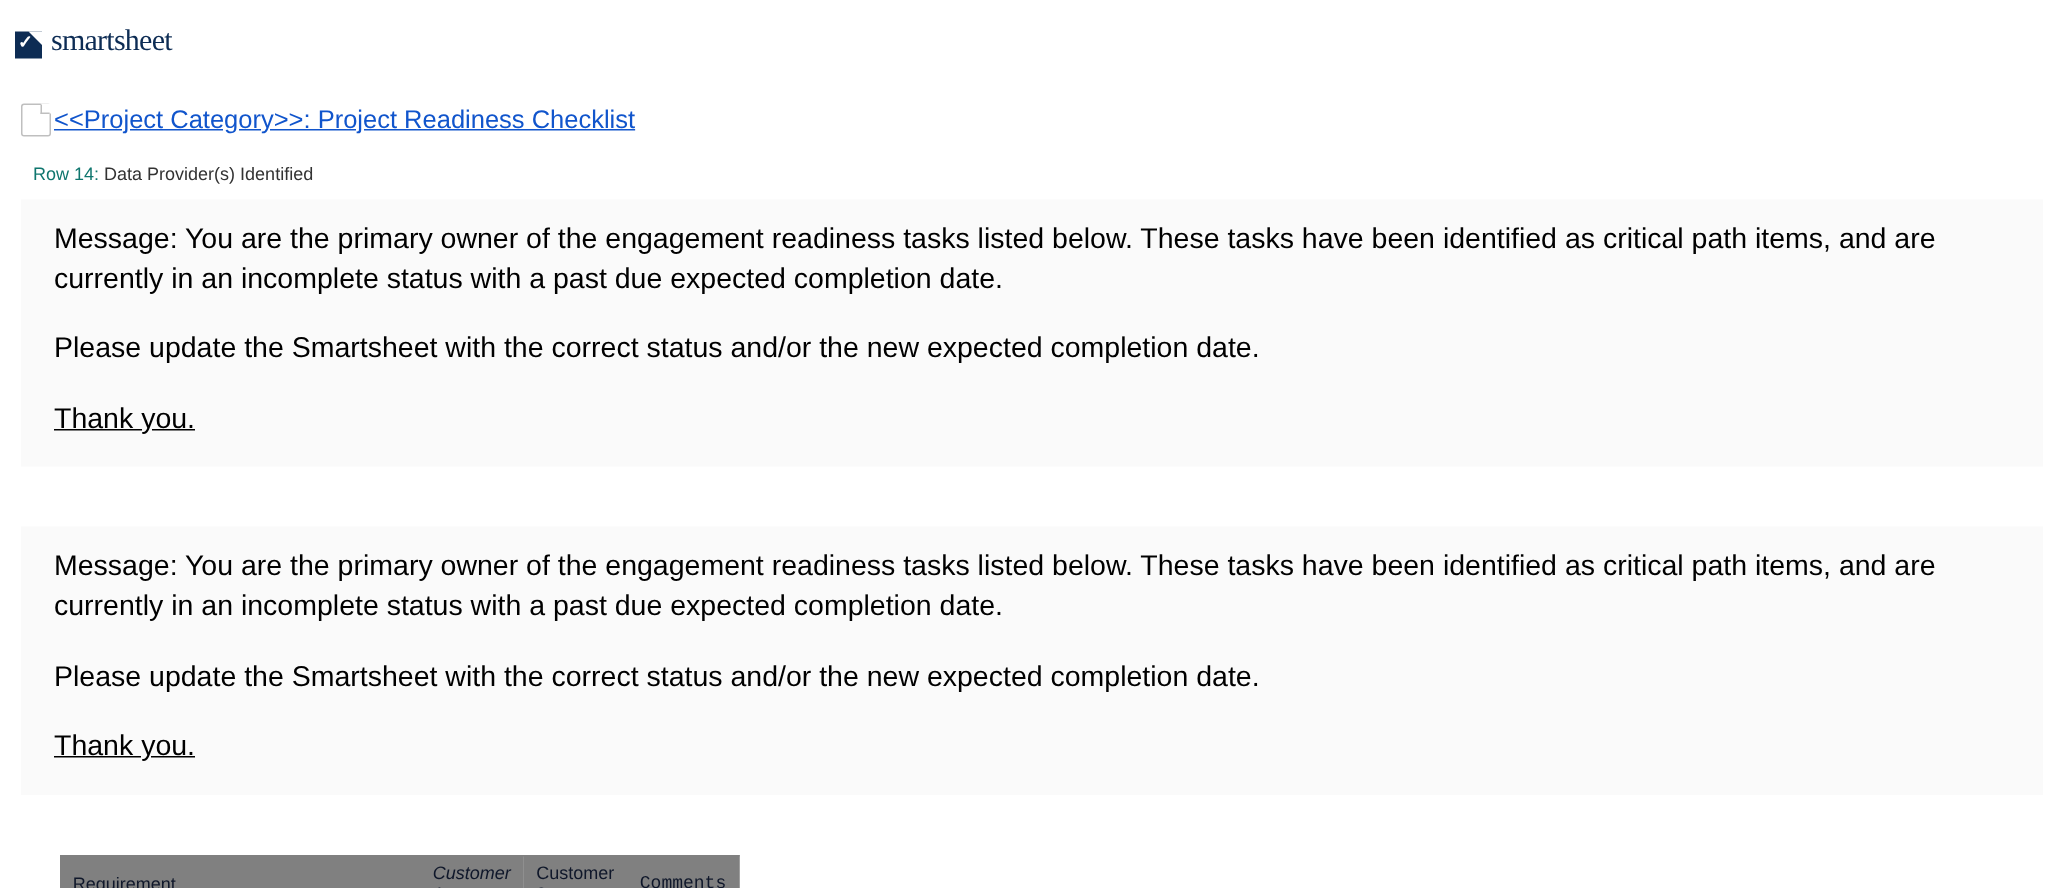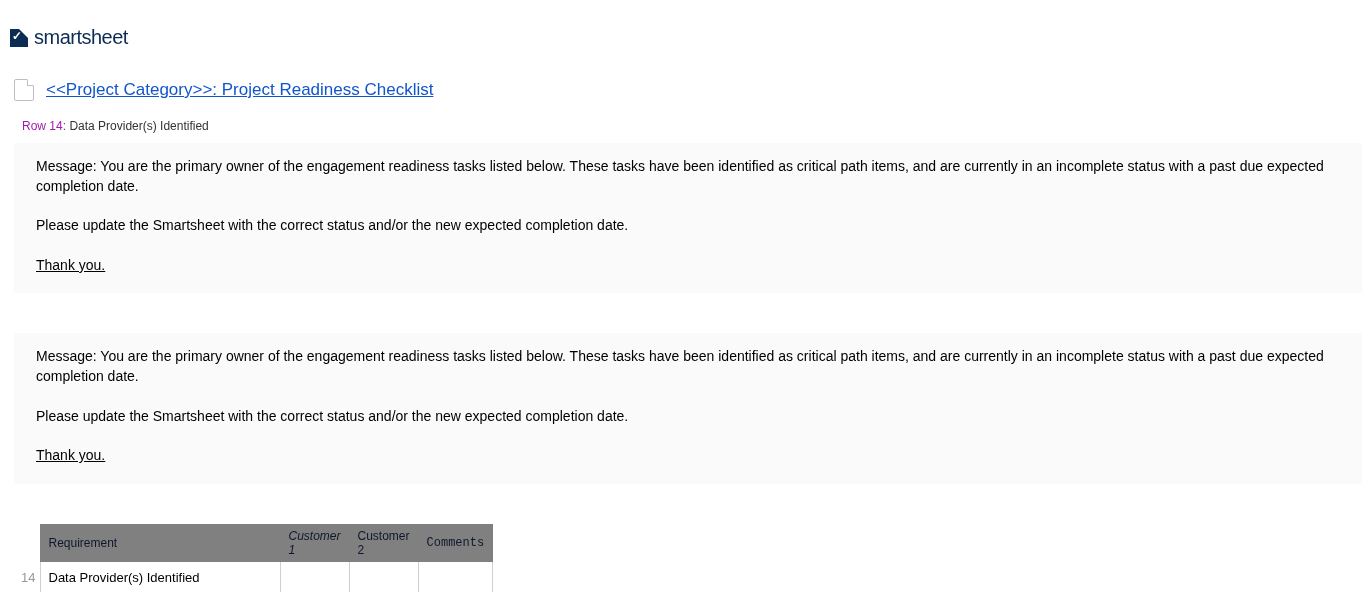--- a/index.html
+++ b/index.html
@@ -8,24 +8,25 @@
       box-sizing: border-box;
     }
     body {
       font-family: Arial, Helvetica, sans-serif;
       background: #ffffff;
       width: 1372px;
       height: 592px;
       overflow: hidden;
     }
     .logo-area {
-      padding: 26px 10px 0 10px;
+      padding: 16px 10px 0 10px;
       display: flex;
-      align-items: center;
+      align-items: flex-end;
       gap: 6px;
+      font-family: Liberation Serif, serif;
     }
     .logo-mark {
       width: 18px;
       height: 18px;
       background: #0d2c54;
       position: relative;
       display: inline-block;
     }
     .logo-mark::after {
       content: "";
@@ -51,21 +52,21 @@
       color: #0d2c54;
       font-weight: 400;
       letter-spacing: -0.5px;
     }
     .content {
       padding: 30px 10px 0 14px;
     }
     .title-row {
       display: flex;
       align-items: center;
-      gap: 12px;
+      gap: 2px;
       margin-bottom: 18px;
     }
     .sheet-icon {
       width: 20px;
       height: 22px;
       border: 1.5px solid #bfbfbf;
       border-radius: 2px;
       position: relative;
     }
     .sheet-icon::after {
@@ -93,30 +94,30 @@
       font-size: 17px;
       text-decoration: underline;
       cursor: pointer;
     }
     .row-label {
       font-size: 12px;
       color: #808080;
       margin: 0 0 10px 8px;
     }
     .row-label .row-num {
-      color: #a21caf;
+      color: #0f766e;
     }
     .row-label .row-title {
       color: #333333;
     }
     .message-block {
       background: #fafafa;
       padding: 14px 8px 18px 22px;
       margin-bottom: 40px;
-      font-size: 14px;
+      font-size: 19px;
       color: #000;
       line-height: 1.4;
     }
     .message-block p {
       margin-bottom: 20px;
     }
     .message-block p:last-child {
       margin-bottom: 0;
       text-decoration: underline;
     }

